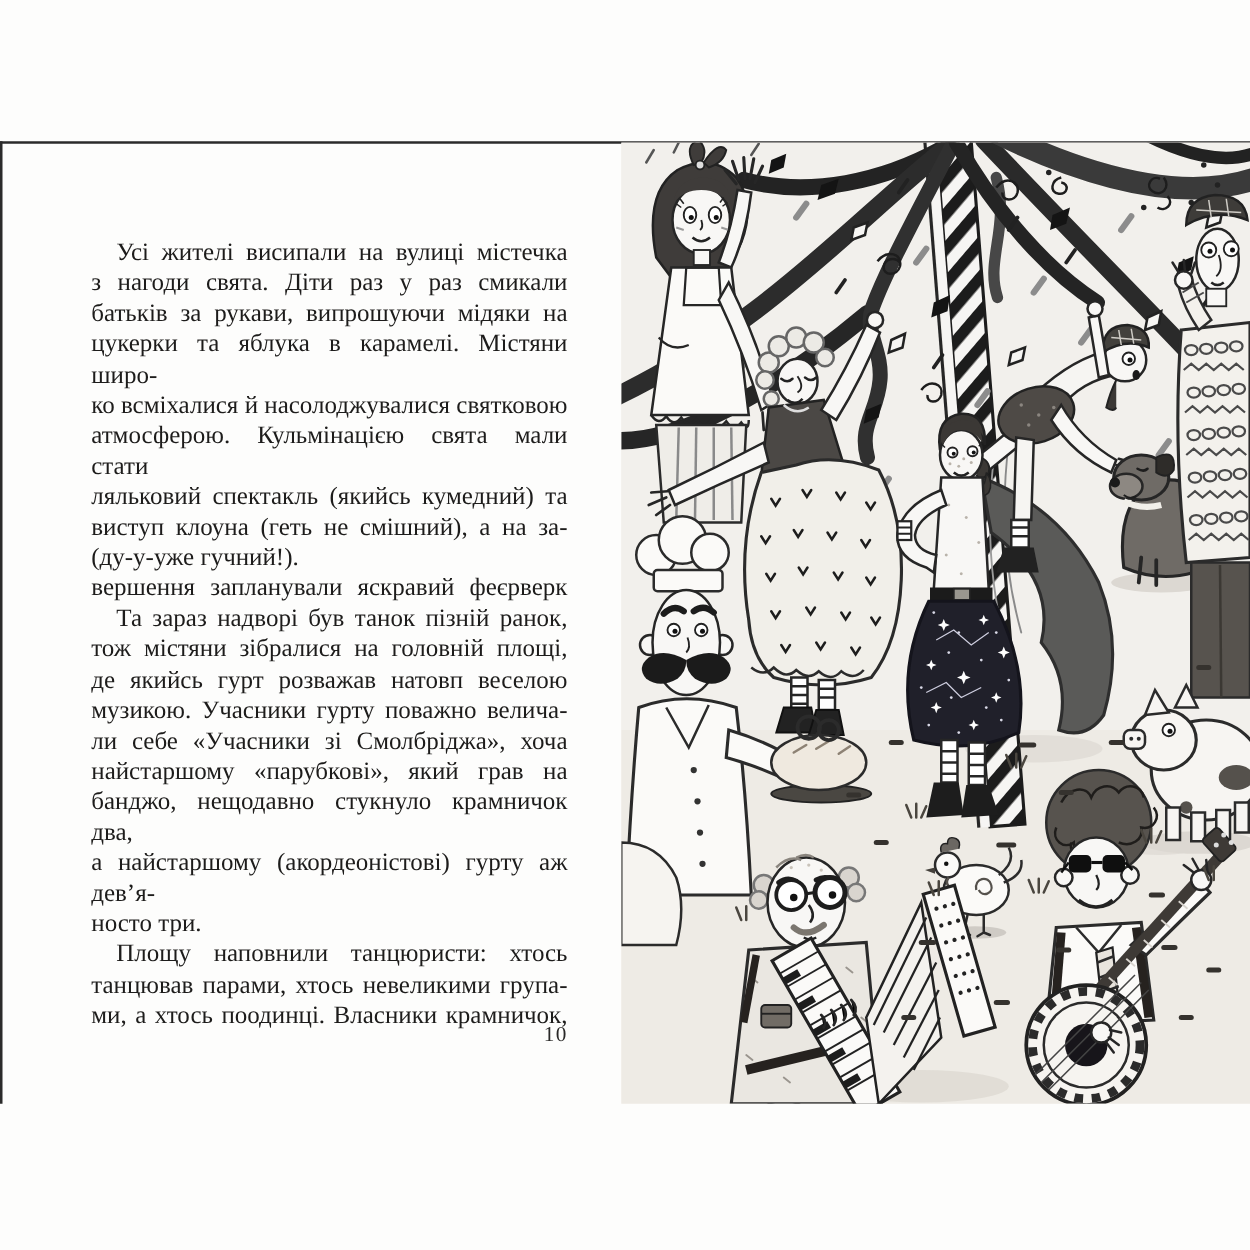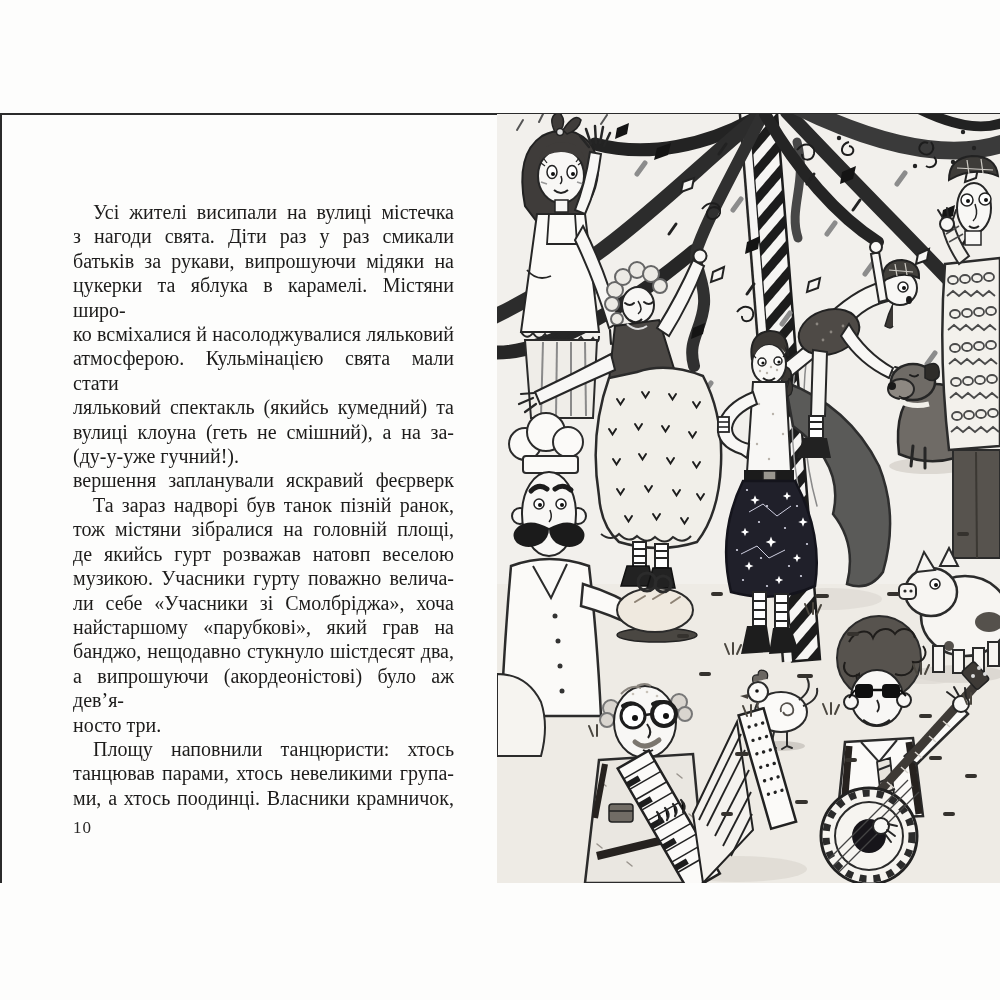--- a/index.html
+++ b/index.html
@@ -5,61 +5,61 @@
   html,body{margin:0;padding:0;}
   body{
     width:1000px;height:1000px;position:relative;overflow:hidden;
     background:var(--paper,#fdfdfc);
     font-family:"Liberation Serif","DejaVu Serif",serif;
     color:var(--ink,#222);
   }
   .top-rule{position:absolute;left:0;top:113px;width:1000px;height:2px;background:#2b2b2b;}
   .left-rule{position:absolute;left:0;top:113px;width:2px;height:770px;background:#2b2b2b;}
   .text-column{
-    position:absolute;left:73px;top:200px;width:381px;
+    position:absolute;left:73px;top:190px;width:381px;
     font-size:20px;line-height:24.4px;color:#1d1c1b;
   }
   .line{text-align:justify;text-align-last:justify;}
   .line.indent{text-indent:20px;}
   .line.para-end{text-align-last:left;}
   .page-number{
     position:absolute;left:73px;top:818px;width:381px;
-    text-align:left;font-size:17px;color:#2a2928;letter-spacing:1px;
+    text-align:right;font-size:17px;color:#2a2928;letter-spacing:1px;
   }
   .illustration{
     position:absolute;left:497px;top:114px;width:503px;height:769px;
     background:var(--illo,#f2f0ec);overflow:hidden;
   }
   .illustration svg{display:block;width:503px;height:769px;}
 </style>
 </head>
 <body style="--ink: #222222; --paper: #fdfdfc; --illo: #f2f0ec;">
 
 <div class="top-rule"></div>
 <div class="left-rule"></div>
 
 <div class="text-column">
     <div class="line indent">Усі жителі висипали на вулиці містечка</div>
     <div class="line">з нагоди свята. Діти раз у раз смикали</div>
     <div class="line">батьків за рукави, випрошуючи мідяки на</div>
     <div class="line">цукерки та яблука в карамелі. Містяни широ-</div>
-    <div class="line">ко всміхалися й насолоджувалися ляльковий</div>
+    <div class="line">ко всміхалися й насолоджувалися святковою</div>
     <div class="line">атмосферою. Кульмінацією свята мали стати</div>
     <div class="line">ляльковий спектакль (якийсь кумедний) та</div>
-    <div class="line">вулиці клоуна (геть не смішний), а на за-</div>
+    <div class="line">виступ клоуна (геть не смішний), а на за-</div>
     <div class="line para-end">(ду-у-уже гучний!).</div>
     <div class="line">вершення запланували яскравий феєрверк</div>
     <div class="line indent">Та зараз надворі був танок пізній ранок,</div>
     <div class="line">тож містяни зібралися на головній площі,</div>
     <div class="line">де якийсь гурт розважав натовп веселою</div>
     <div class="line">музикою. Учасники гурту поважно велича-</div>
     <div class="line">ли себе «Учасники зі Смолбріджа», хоча</div>
     <div class="line">найстаршому «парубкові», який грав на</div>
-    <div class="line">банджо, нещодавно стукнуло шістдесят два,</div>
-    <div class="line">а випрошуючи (акордеоністові) було аж дев’я-</div>
+    <div class="line">банджо, нещодавно стукнуло крамничок два,</div>
+    <div class="line">а найстаршому (акордеоністові) гурту аж дев’я-</div>
     <div class="line para-end">носто три.</div>
     <div class="line indent">Площу наповнили танцюристи: хтось</div>
     <div class="line">танцював парами, хтось невеликими група-</div>
     <div class="line">ми, а хтось поодинці. Власники крамничок,</div>
   </div>
 
 <div class="page-number">10</div>
 
 <div class="illustration">
 <svg viewBox="0 0 503 769" xmlns="http://www.w3.org/2000/svg">

